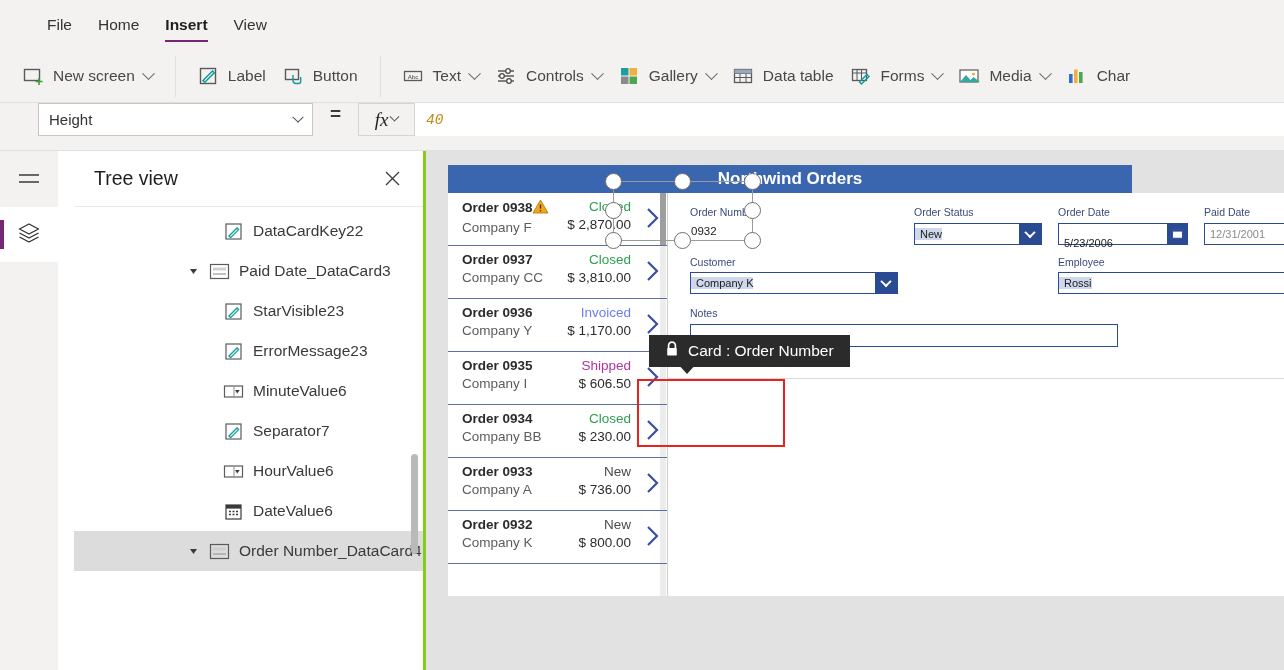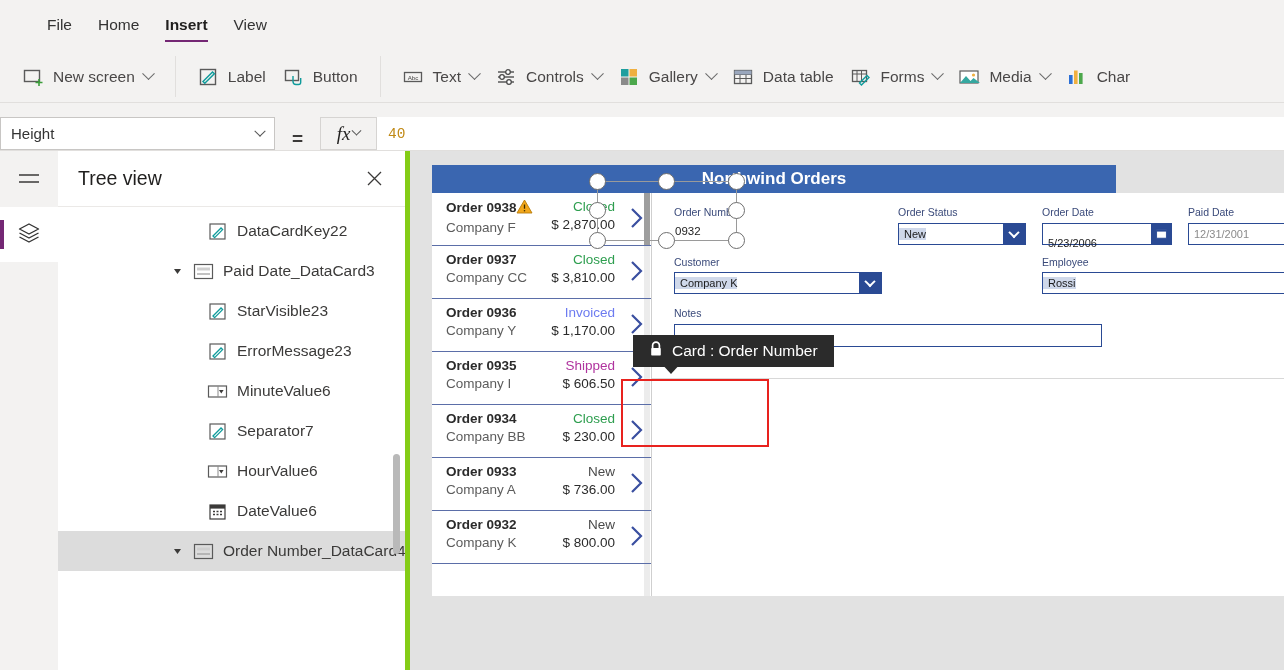--- a/index.html
+++ b/index.html
@@ -41,21 +41,21 @@
     bottom: 8px;
     height: 2.5px;
     background: #742774;
   }
 
   
   #ribbon {
     height: 53px;
     background: #f3f2f1;
     display: flex;
-    align-items: flex-start;
+    align-items: center;
     border-bottom: 1px solid #e1dfdd;
     overflow: hidden;
   }
   .rib-group {
     display: flex;
     align-items: center;
     height: 53px;
     padding: 0 14px;
     position: relative;
   }
@@ -85,21 +85,22 @@
     transform: rotate(45deg) translate(-2px,-2px);
     flex: 0 0 auto;
   }
   .ricon { width: 22px; height: 22px; flex: 0 0 auto; display:block; }
 
   
   #fxbar {
     height: 48px;
     background: #f3f2f1;
     display: flex;
-    align-items: flex-end;
+    align-items: flex-start;
+    padding-left: 38px;
     border-bottom: 1px solid #e1dfdd;
   }
   #prop-select {
     width: 275px; height: 33px;
     background: #ffffff;
     border: 1px solid #c8c6c4;
     display: flex;
     align-items: center;
     padding: 0 10px;
     font-size: 15px;
@@ -138,20 +139,21 @@
     flex: 1;
     height: 33px;
     background: #ffffff;
     display: flex;
     align-items: center;
     padding-left: 11px;
     font-family: "Liberation Mono", monospace;
     font-size: 14.5px;
     color: #c18a16;
     cursor: text;
+    font-style: italic;
   }
 
   
   #body { display: flex; height: 519px; }
 
   
   #rail {
     width: 58px;
     background: #f3f2f1;
     flex: 0 0 58px;
@@ -179,24 +181,25 @@
     left: 0; top: 13px; bottom: 13px;
     width: 3.5px;
     background: #742774;
   }
 
   
   #treepanel {
     width: 352px;
     flex: 0 0 352px;
     background: #ffffff;
-    border-right: 5px solid #84cc16;
+    border-right: 3px solid #84cc16;
     display: flex;
     flex-direction: column;
     position: relative;
+    margin-left: 16px;
   }
   #tree-head {
     height: 56px;
     display: flex;
     align-items: center;
     padding: 0 20px 0 20px;
     border-bottom: 1px solid #ebe9e7;
   }
   #tree-title { font-size: 19.5px; color: #201f1e; }
   #tree-close {

